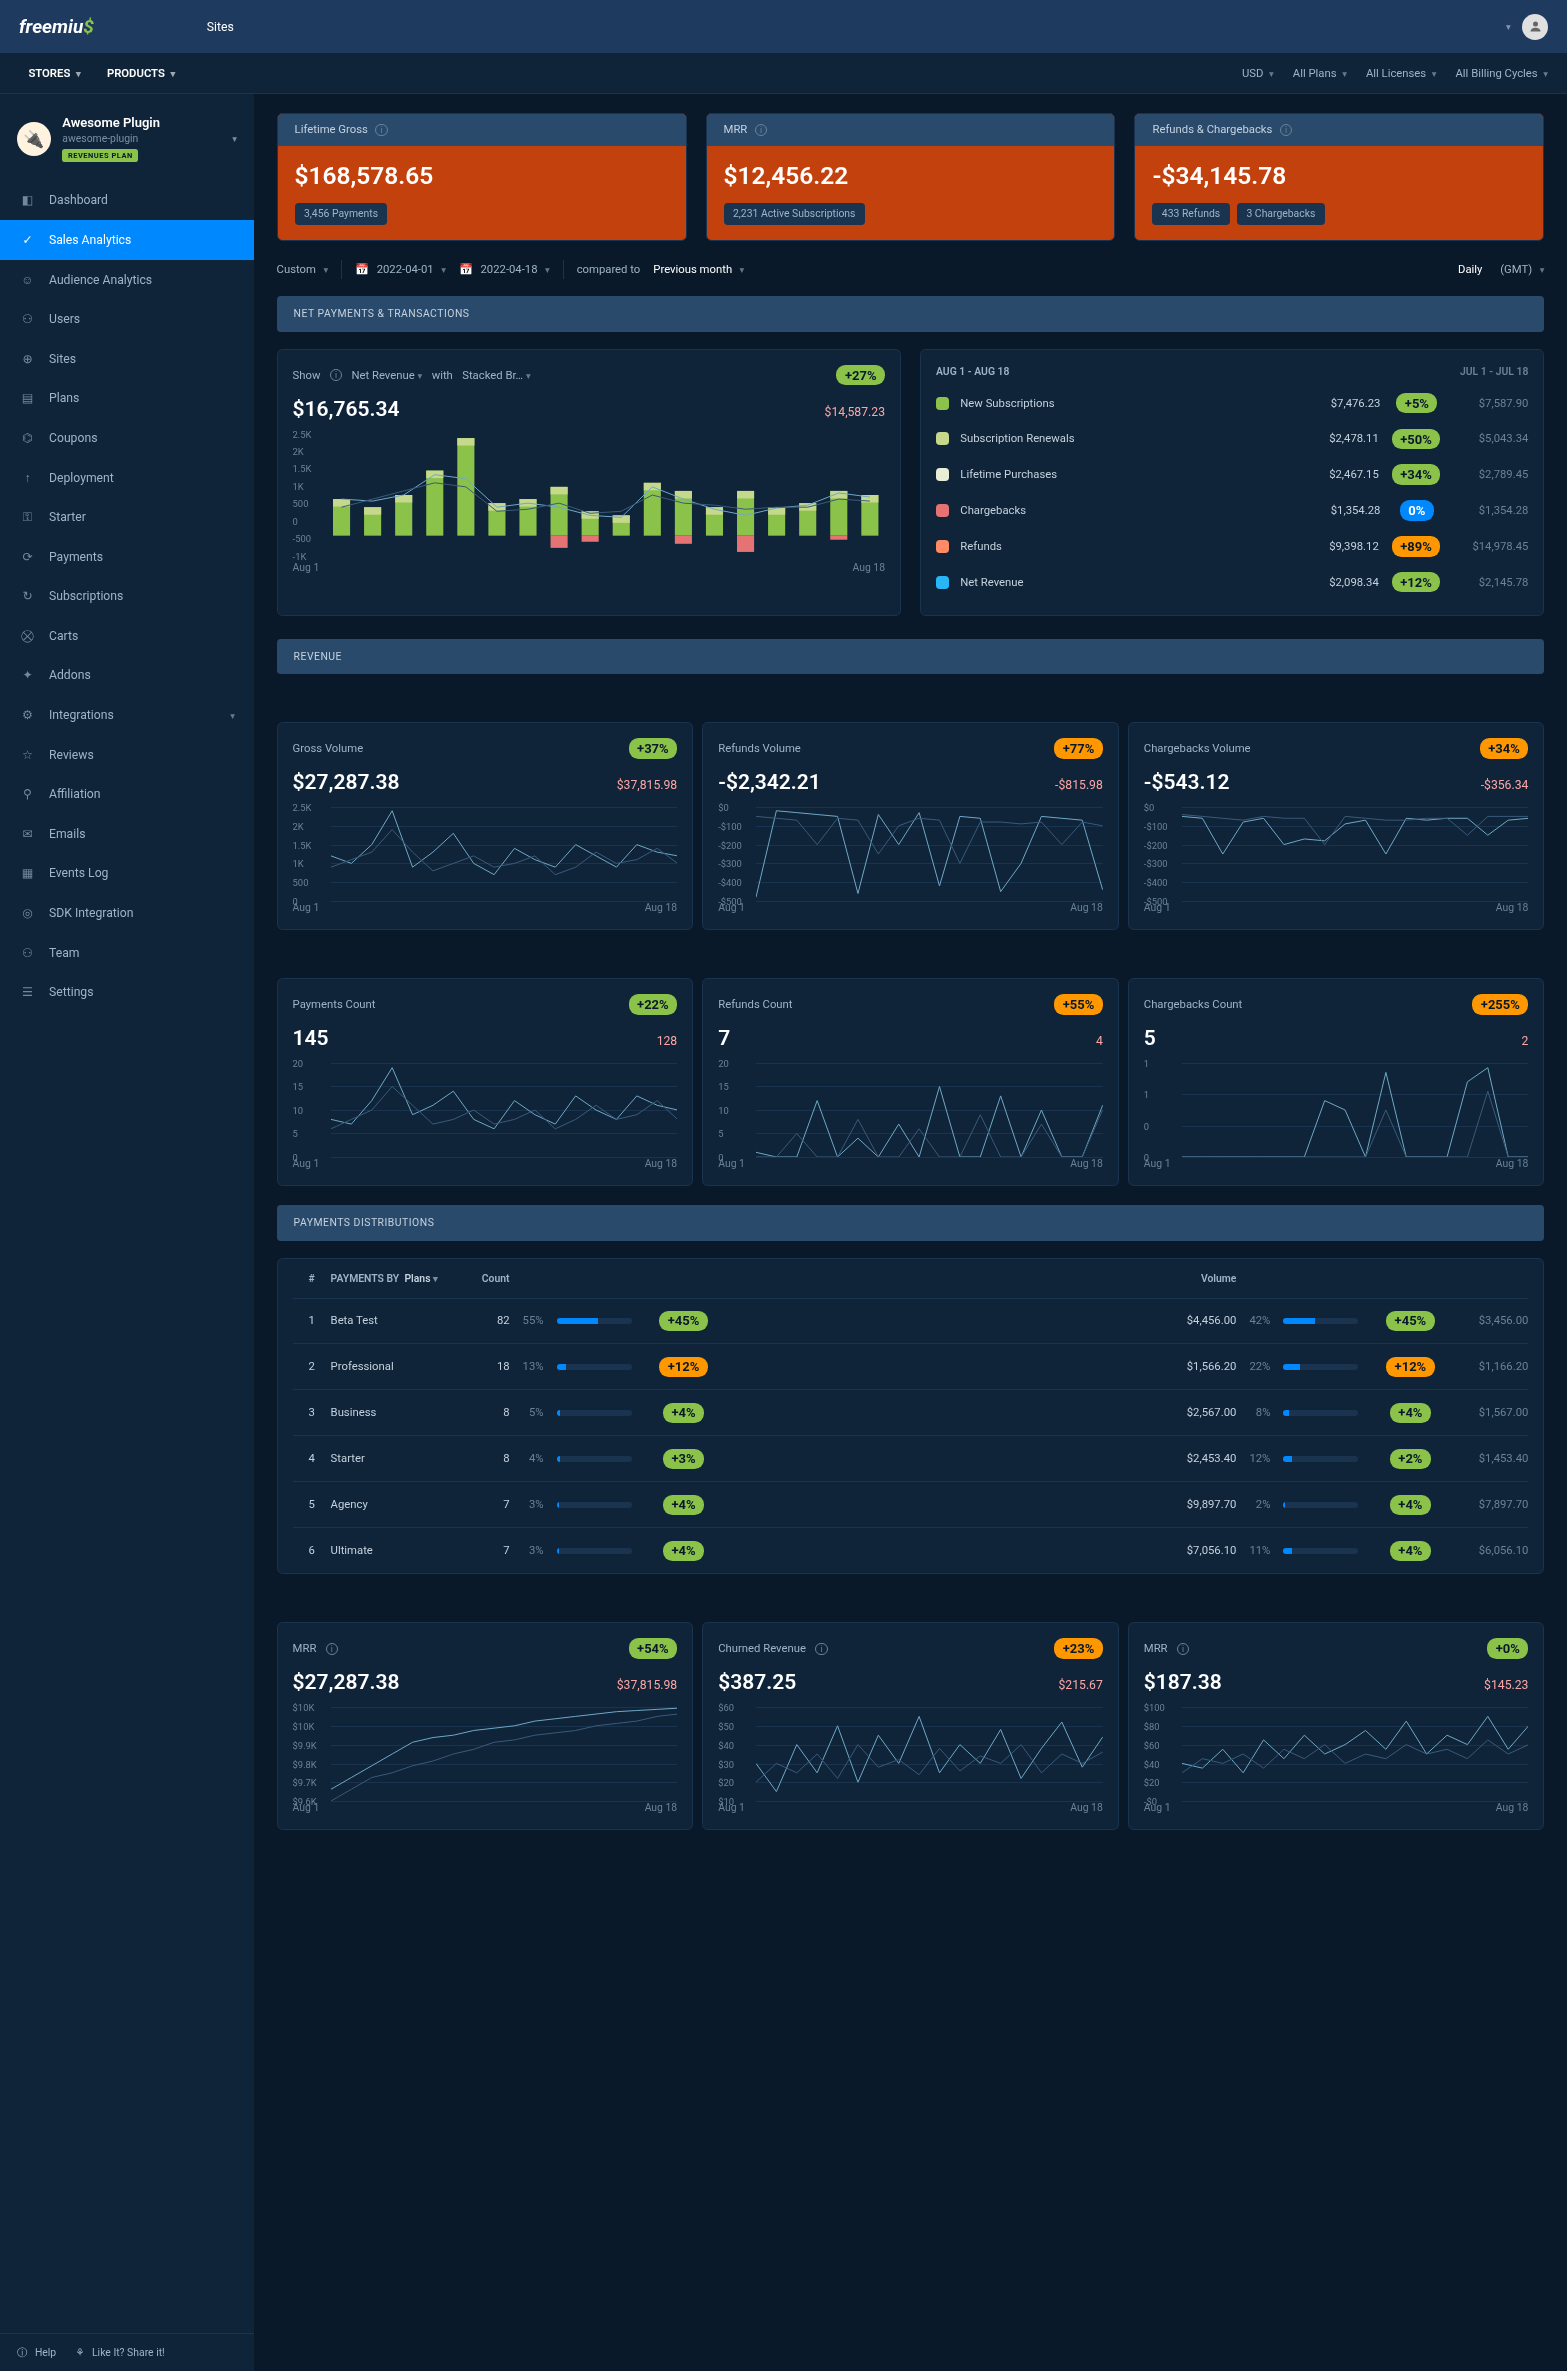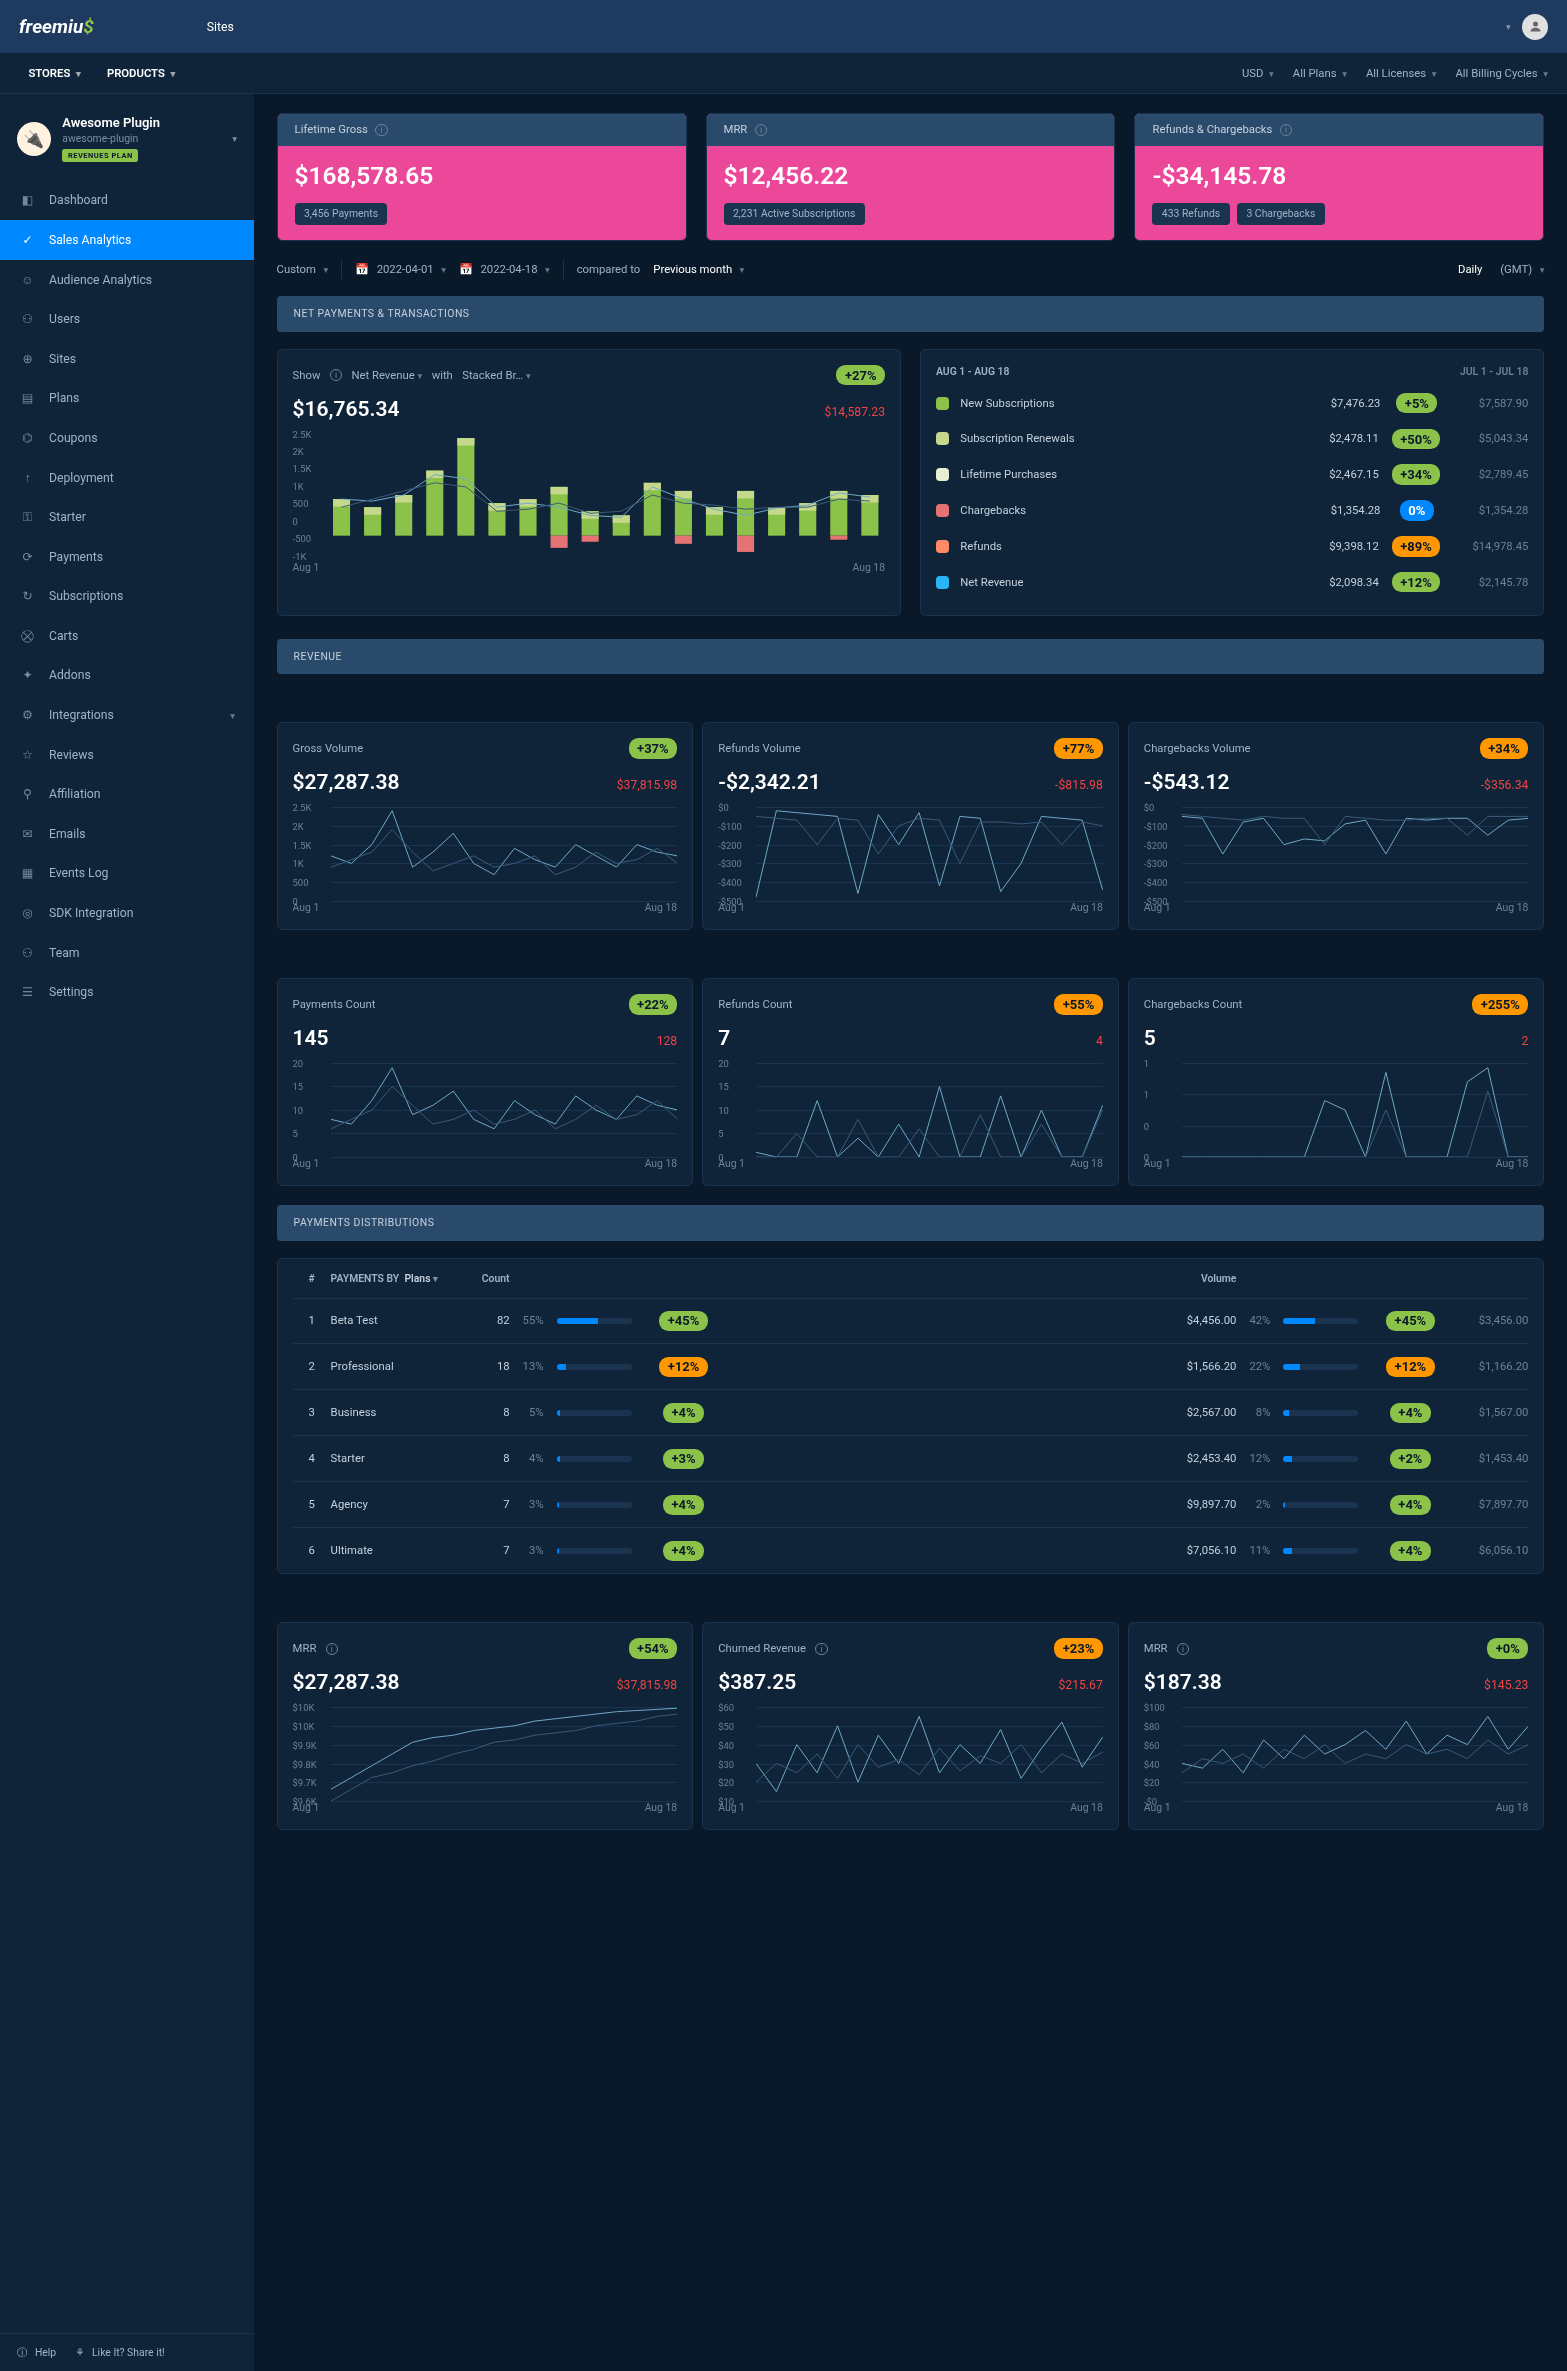--- a/index.html
+++ b/index.html
@@ -36,21 +36,21 @@
 .nav-item.active .nav-icon { opacity: 1; }
 .nav-chevron { margin-left: auto; opacity: 0.5; }
 .sidebar-footer { position: fixed; bottom: 0; left: 0; width: 254px; background: #0f2438; padding: 11.3px 17px; display: flex; gap: 19px; border-top: 0.9px solid #1a3450; }
 .footer-item { display: flex; align-items: center; gap: 7.5px; color: #9eb3c7; font-size: 10.4px; cursor: pointer; }
 
 
 .main { margin-left: 254px; padding: 113px 22.6px 22.6px; width: 100%; }
 
 
 .kpi-row { display: grid; grid-template-columns: repeat(3, 1fr); gap: 19px; margin-bottom: 19px; }
-.kpi-card { background: #ec4899; border: 0.9px solid #1a3450; border-radius: 5.6px; overflow: hidden; }
+.kpi-card { background: #c2410c; border: 0.9px solid #1a3450; border-radius: 5.6px; overflow: hidden; }
 .kpi-header { background: #2a4a6b; padding: 9.4px 17px; font-size: 11.3px; color: #c5d1de; display: flex; align-items: center; gap: 7.5px; }
 .kpi-body { padding: 15px 17px; }
 .kpi-value { color: #fff; font-size: 24.5px; font-weight: 600; }
 .kpi-badges { display: flex; gap: 7.5px; margin-top: 13px; }
 .kpi-badge { background: #1a3450; color: #9eb3c7; font-size: 10.4px; padding: 4.7px 9.4px; border-radius: 3.8px; }
 
 
 .datebar { display: flex; align-items: center; gap: 13px; margin-bottom: 17px; font-size: 11.3px; color: #9eb3c7; }
 .datebar-item { display: flex; align-items: center; gap: 7.5px; cursor: pointer; }
 .datebar-sep { width: 0.9px; height: 19px; background: #1a3450; }
@@ -66,21 +66,21 @@
 
 .chart-top { display: flex; align-items: center; gap: 9.4px; font-size: 11.3px; color: #9eb3c7; margin-bottom: 11.3px; }
 .pill { padding: 2.8px 8.5px; border-radius: 9.4px; font-size: 13px; font-weight: 700; }
 .pill-green { background: #8bc34a; color: #0a1929; }
 .pill-orange { background: #ff9800; color: #0a1929; }
 .pill-blue { background: #0088ff; color: #fff; }
 .chart-top .pill { margin-left: auto; }
 
 .chart-values { display: flex; justify-content: space-between; align-items: baseline; margin-bottom: 13px; }
 .chart-main-val { color: #fff; font-size: 21px; font-weight: 600; }
-.chart-sec-val { color: #ef4444; font-size: 12.2px; }
+.chart-sec-val { color: #fca5a5; font-size: 12.2px; }
 
 .chart-area { position: relative; height: 122px; margin-bottom: 5.6px; }
 .chart-svg { width: 100%; height: 100%; }
 .chart-labels { display: flex; justify-content: space-between; font-size: 10.4px; color: #6a8299; }
 .y-tick { position: absolute; left: 0; font-size: 9.4px; color: #6a8299; transform: translateY(-50%); }
 .grid-line { position: absolute; left: 38px; right: 0; height: 0.9px; background: #1a3450; }
 
 
 .rev-row { display: flex; align-items: center; padding: 10.4px 0; font-size: 11.3px; }
 .rev-swatch { width: 13px; height: 13px; border-radius: 3.8px; margin-right: 11.3px; }

